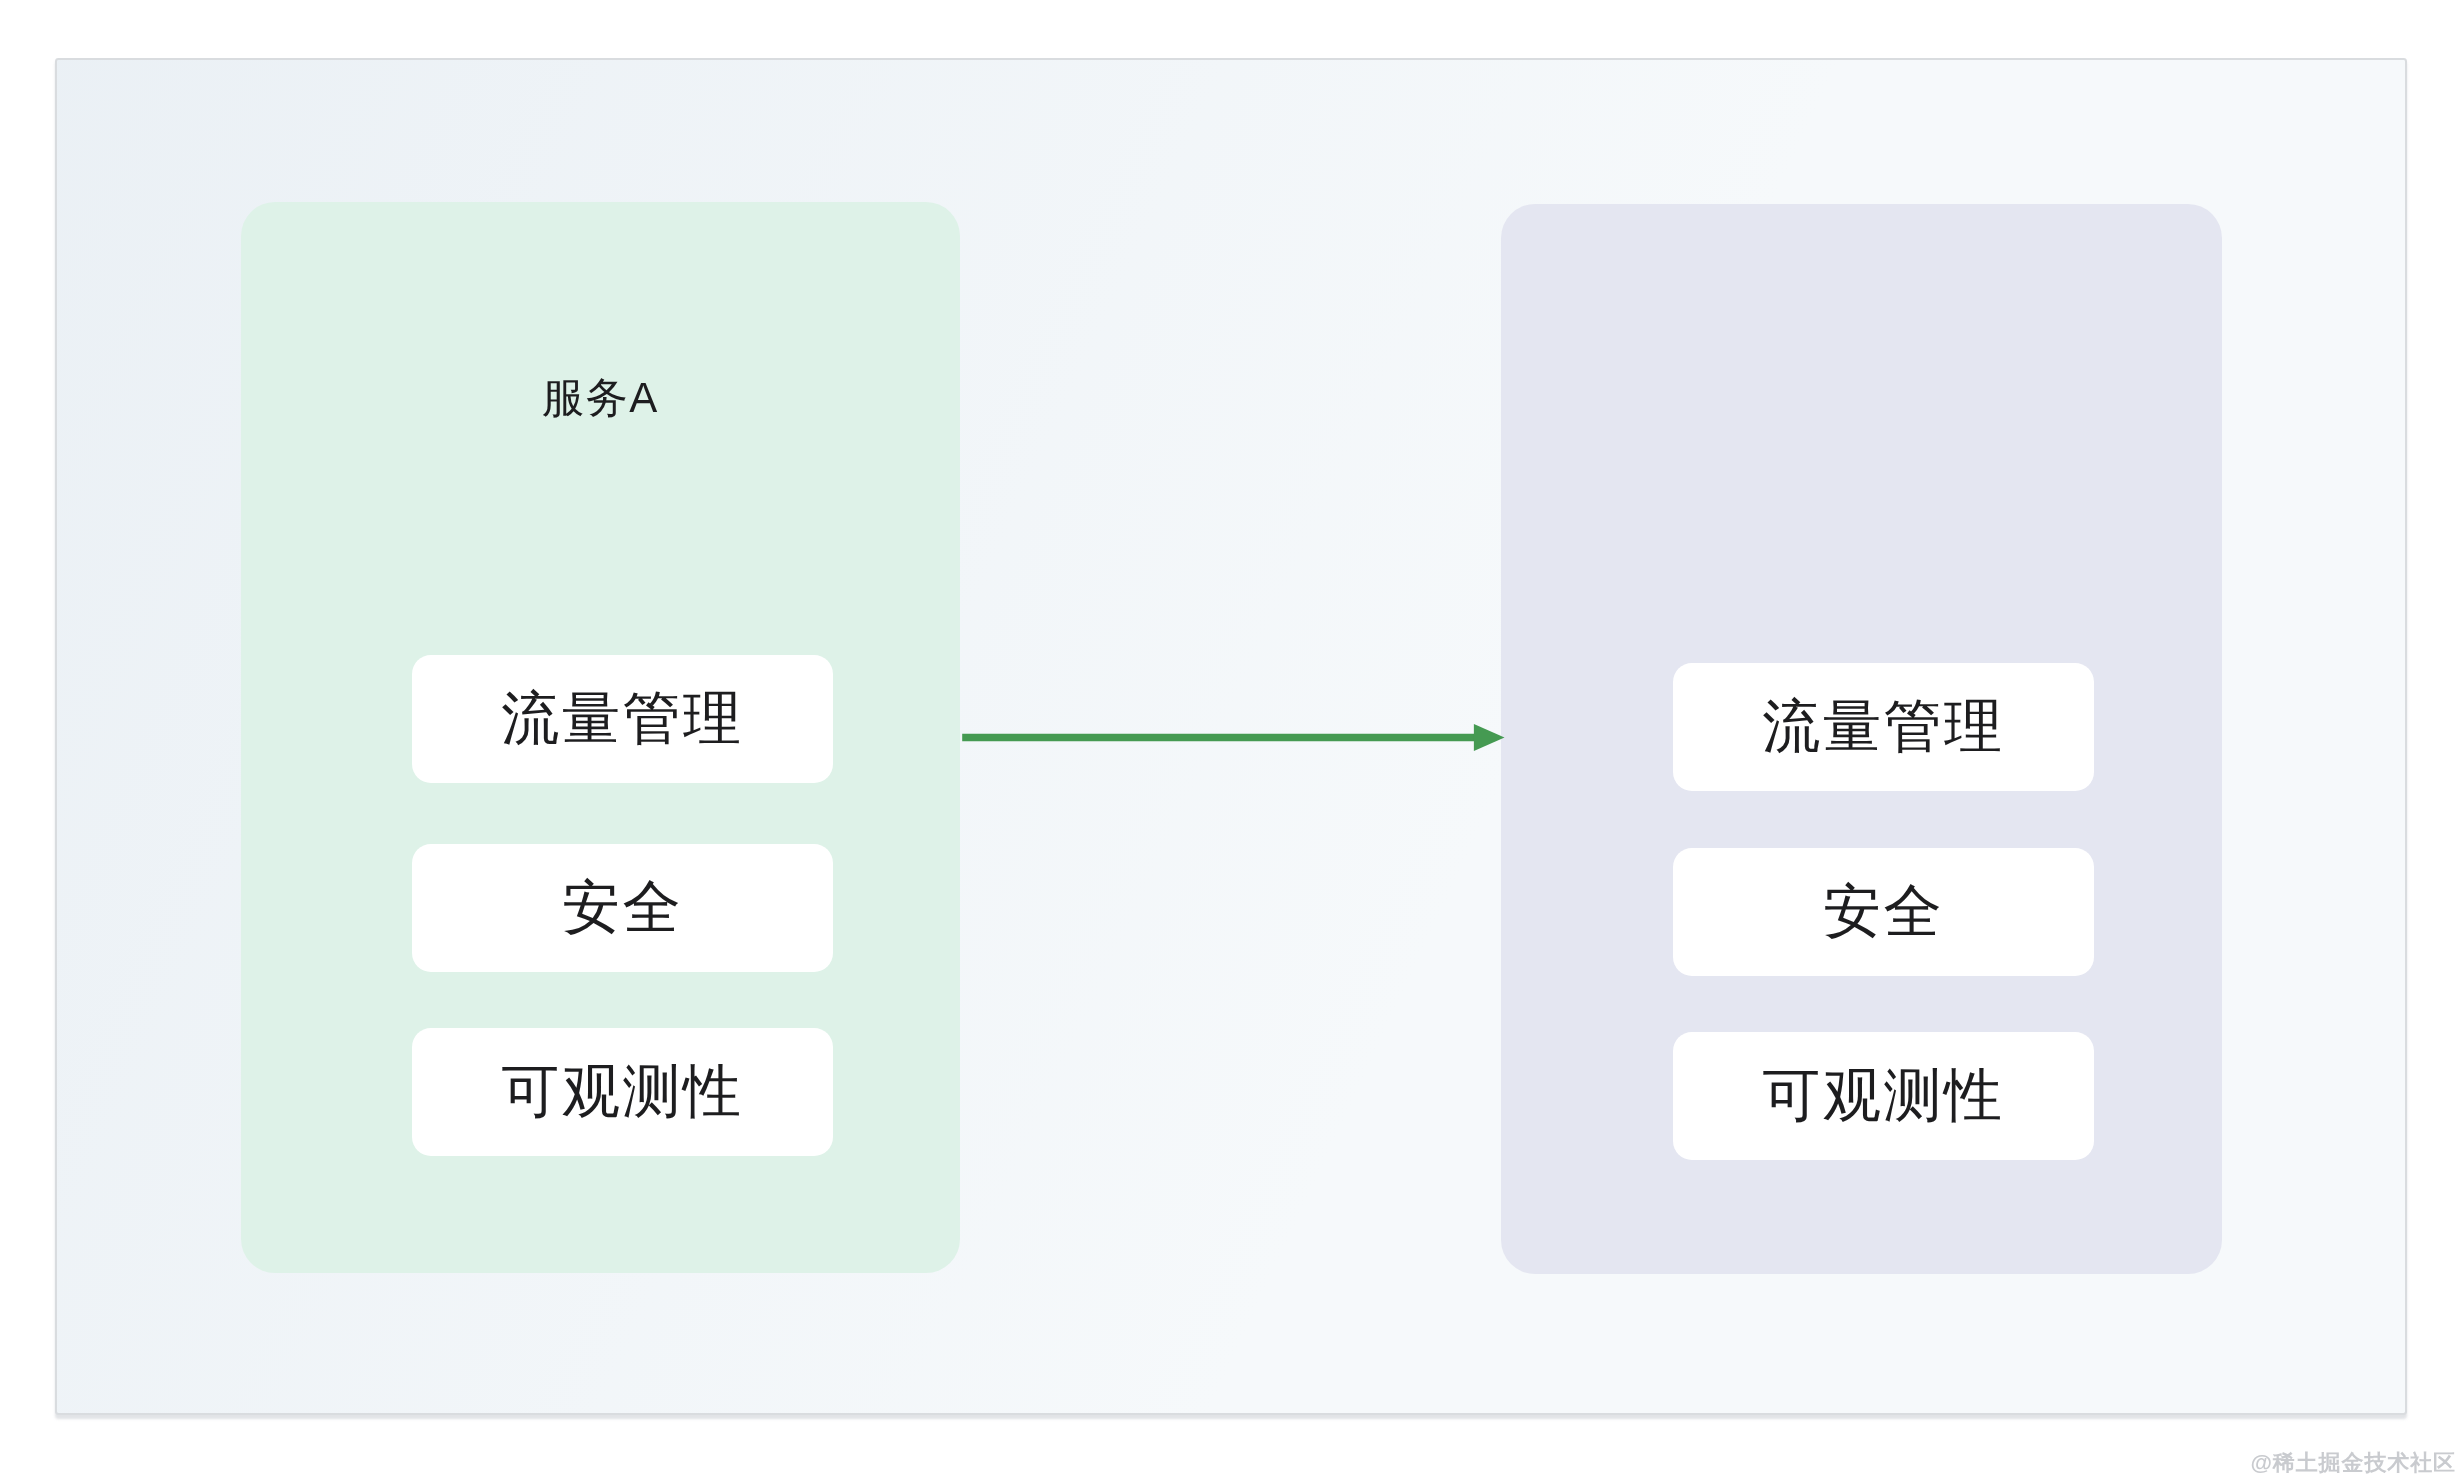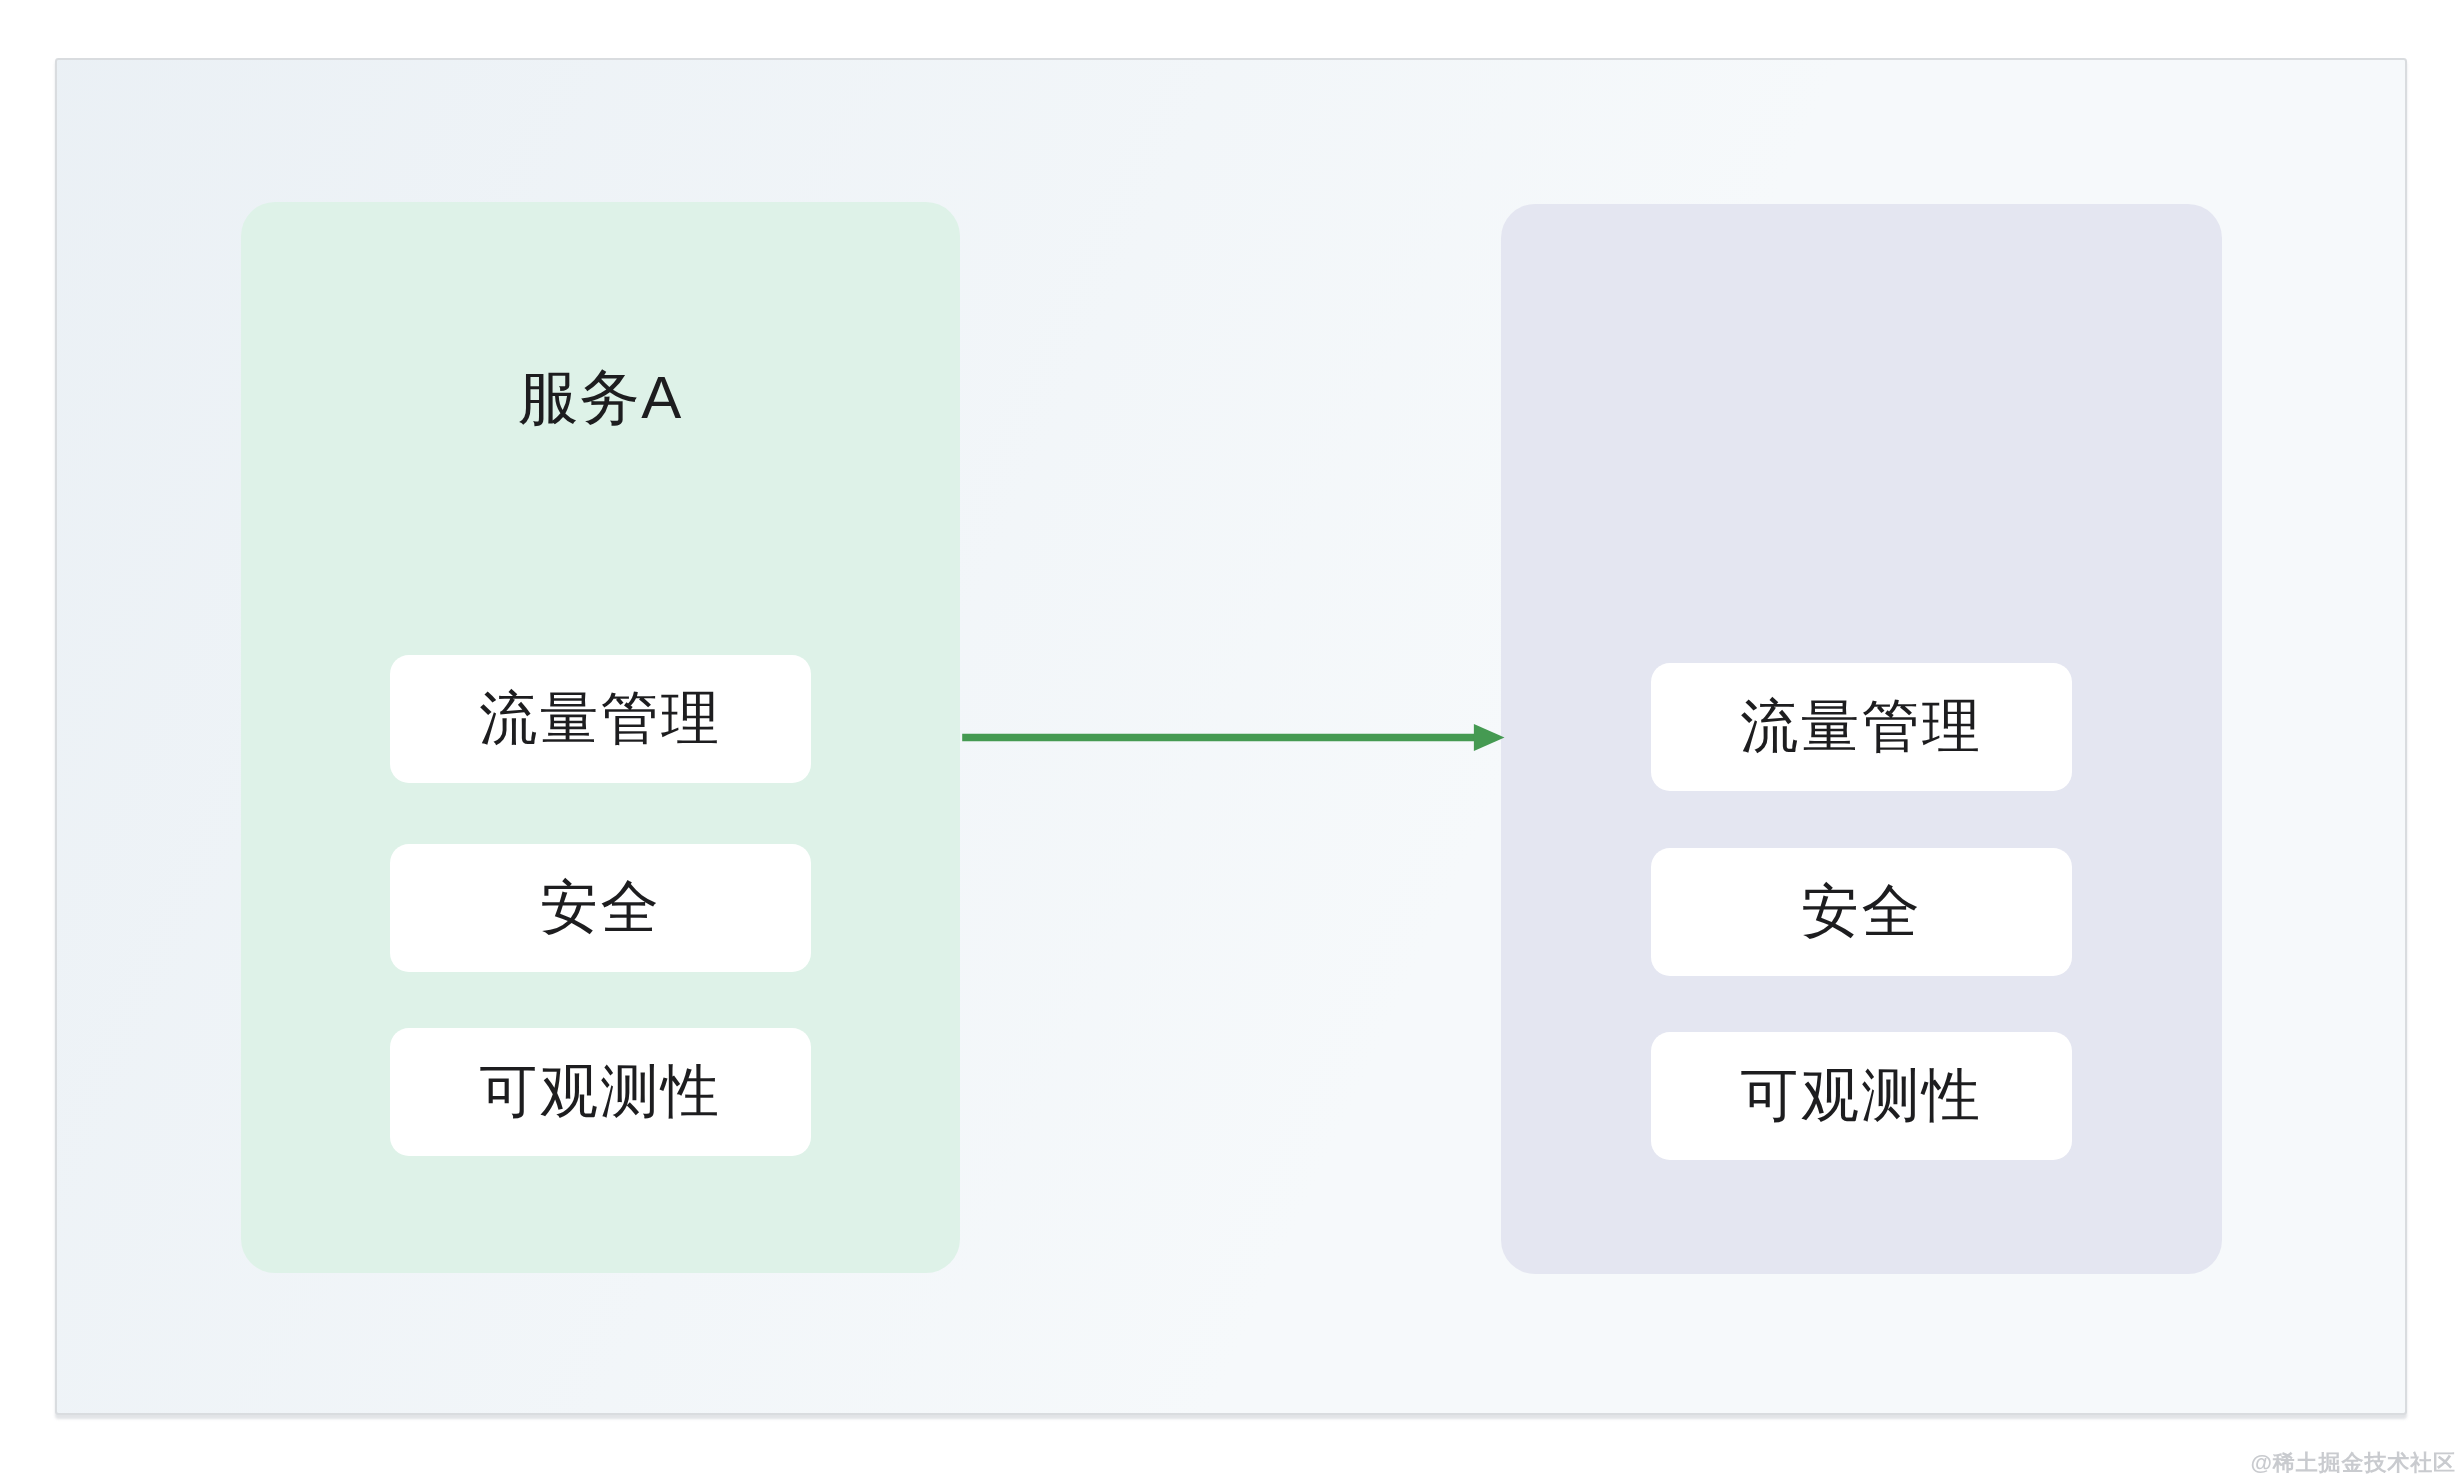--- a/index.html
+++ b/index.html
@@ -45,41 +45,42 @@
     width: 721px;
     height: 1070px;
     background: var(--svc-b-bg, #e4e6f1);
   }
   .service-title {
     position: absolute;
     left: 0;
     width: 100%;
     margin: 0;
     text-align: center;
-    font-size: 60px;
+    font-size: 42px;
     line-height: 60px;
     font-weight: 500;
     color: var(--text-color, #1d1d1f);
     letter-spacing: 1.7px;
   }
   .service-a .service-title { top: 166px; }
   .service-b .service-title { top: 170px; }
   .item-box {
     position: absolute;
     width: 421px;
     height: 128px;
     background: var(--item-bg, #ffffff);
     border-radius: 19px;
     display: flex;
     align-items: center;
     justify-content: center;
     font-size: 58px;
     font-weight: 400;
     color: var(--text-color, #1d1d1f);
     letter-spacing: 2.6px;
+    margin-left: 22px;
   }
   .service-a .item-box { left: 149px; }
   .service-b .item-box { left: 150px; }
   .service-a .item-1 { top: 453px; }
   .service-a .item-2 { top: 642px; }
   .service-a .item-3 { top: 826px; }
   .service-b .item-1 { top: 459px; }
   .service-b .item-2 { top: 644px; }
   .service-b .item-3 { top: 828px; }
   .arrow {

